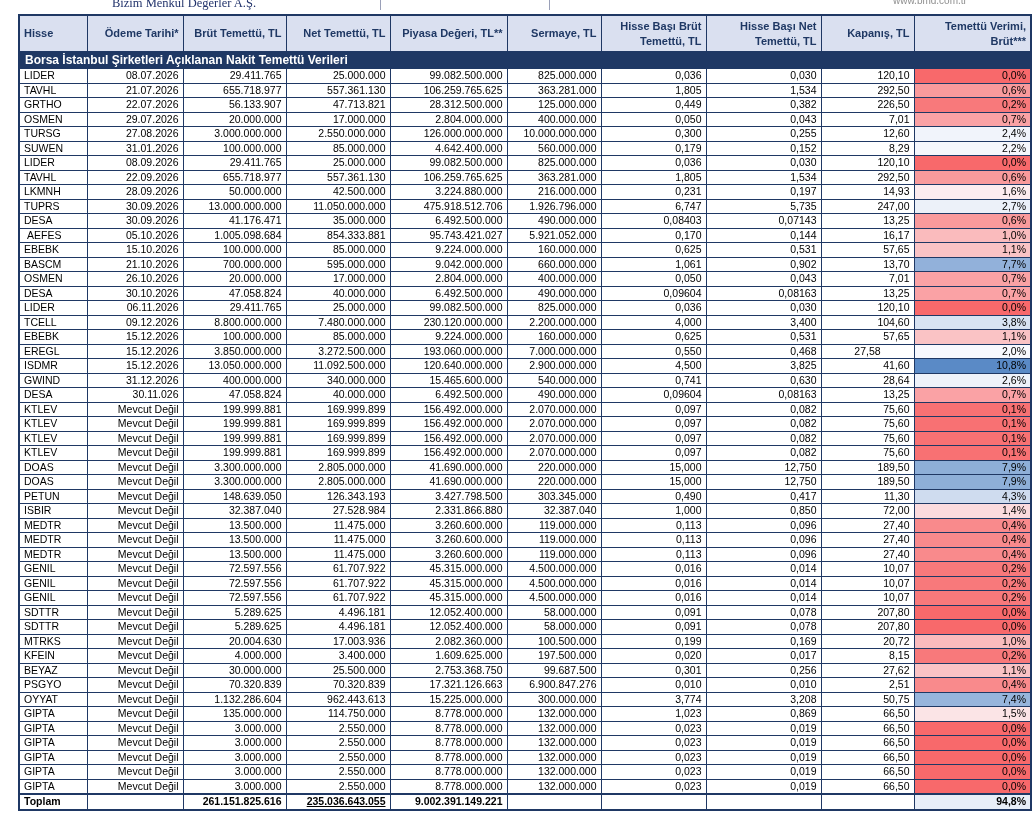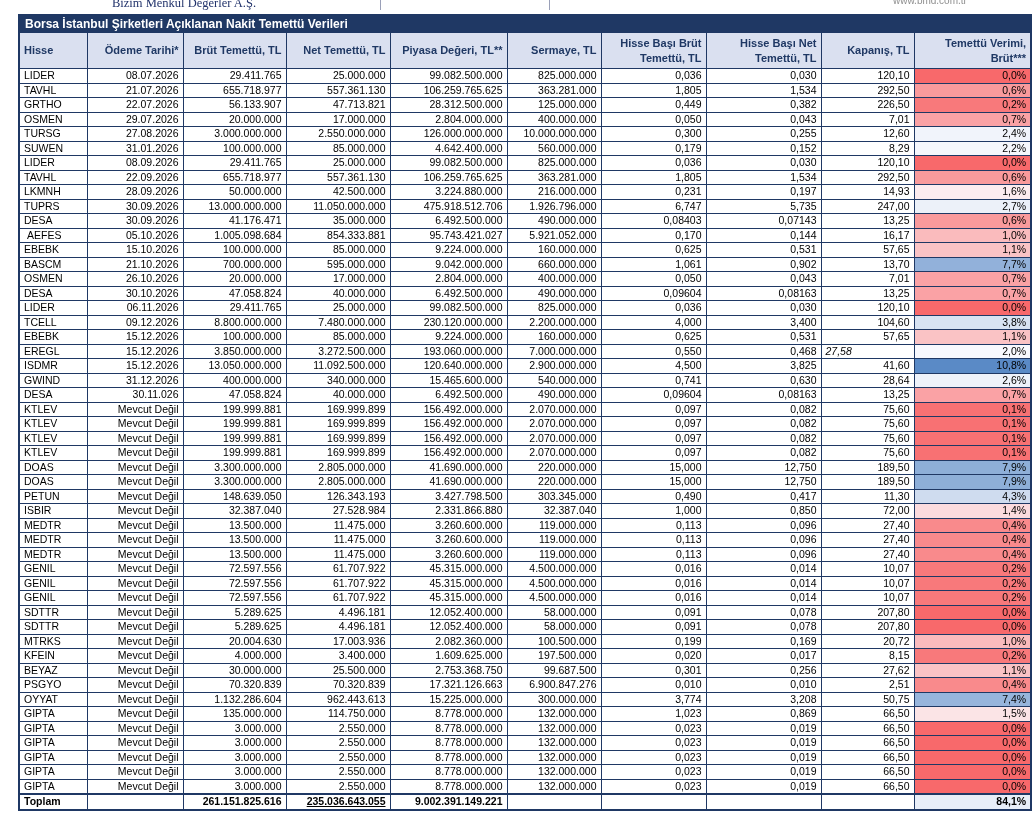--- a/index.html
+++ b/index.html
@@ -54,37 +54,37 @@
         <col style="width: 104px;">
         <col style="width: 117px;">
         <col style="width: 94px;">
         <col style="width: 105px;">
         <col style="width: 115px;">
         <col style="width: 93px;">
         <col style="width: 117px;">
       </colgroup>
     <thead>
       <tr>
-        <th class="titlebar" colspan="10">Borsa İstanbul Şirketleri Açıklanan Nakit Temettü Verileri</th>
-      </tr>
-      <tr>
           <th class="colhead" style="text-align: left;">Hisse</th>
           <th class="colhead" style="text-align: right;">Ödeme Tarihi*</th>
           <th class="colhead" style="text-align: right;">Brüt Temettü, TL</th>
           <th class="colhead" style="text-align: right;">Net Temettü, TL</th>
           <th class="colhead" style="text-align: right;">Piyasa Değeri, TL**</th>
           <th class="colhead" style="text-align: right;">Sermaye, TL</th>
           <th class="colhead" style="text-align: right;">Hisse Başı Brüt
 Temettü, TL</th>
           <th class="colhead" style="text-align: right;">Hisse Başı Net
 Temettü, TL</th>
           <th class="colhead" style="text-align: right;">Kapanış, TL</th>
           <th class="colhead" style="text-align: right;">Temettü Verimi,
 Brüt***</th>
         </tr>
+      <tr>
+        <th class="titlebar" colspan="10">Borsa İstanbul Şirketleri Açıklanan Nakit Temettü Verileri</th>
+      </tr>
     </thead>
     <tbody>
         <tr>
           <td style="text-align: left;">LIDER</td>
           <td style="text-align: right;">08.07.2026</td>
           <td style="text-align: right;">29.411.765</td>
           <td style="text-align: right;">25.000.000</td>
           <td style="text-align: right;">99.082.500.000</td>
           <td style="text-align: right;">825.000.000</td>
           <td style="text-align: right;">0,036</td>
@@ -310,21 +310,21 @@
         </tr>
         <tr>
           <td style="text-align: left;">EREGL</td>
           <td style="text-align: right;">15.12.2026</td>
           <td style="text-align: right;">3.850.000.000</td>
           <td style="text-align: right;">3.272.500.000</td>
           <td style="text-align: right;">193.060.000.000</td>
           <td style="text-align: right;">7.000.000.000</td>
           <td style="text-align: right; padding-left: 10px;">0,550</td>
           <td style="text-align: right;">0,468</td>
-          <td style="text-align: left; font-style: italic;">27,58</td>
+          <td style="text-align: center;">27,58</td>
           <td style="text-align: right; background: rgb(248, 249, 254);">2,0%</td>
         </tr>
         <tr>
           <td style="text-align: left;">ISDMR</td>
           <td style="text-align: right;">15.12.2026</td>
           <td style="text-align: right;">13.050.000.000</td>
           <td style="text-align: right;">11.092.500.000</td>
           <td style="text-align: right;">120.640.000.000</td>
           <td style="text-align: right;">2.900.000.000</td>
           <td style="text-align: right;">4,500</td>
@@ -683,19 +683,19 @@
         <tr class="total-row">
           <td style="text-align: left;">Toplam</td>
           <td style="text-align: right;"></td>
           <td style="text-align: right;">261.151.825.616</td>
           <td style="text-align: right; text-decoration: underline;">235.036.643.055</td>
           <td style="text-align: right;">9.002.391.149.221</td>
           <td style="text-align: right;"></td>
           <td style="text-align: right;"></td>
           <td style="text-align: right;"></td>
           <td style="text-align: right;"></td>
-          <td style="text-align: right; background: rgb(232, 238, 248);">84,1%</td>
+          <td style="text-align: right; background: rgb(232, 238, 248);">94,8%</td>
         </tr>
       </tbody>
   </table>
 </div>
 
 <div class="footnote">* Ödeme Tarihi: Nakit Kar Payı Hak Kullanım Tarihi. Genel Kurul'da onaylanmışsa kesinleşen, değilse Yönetim Kurulunda teklif edilen tarihi ifade etmektedir.</div>
 
 </body></html>

